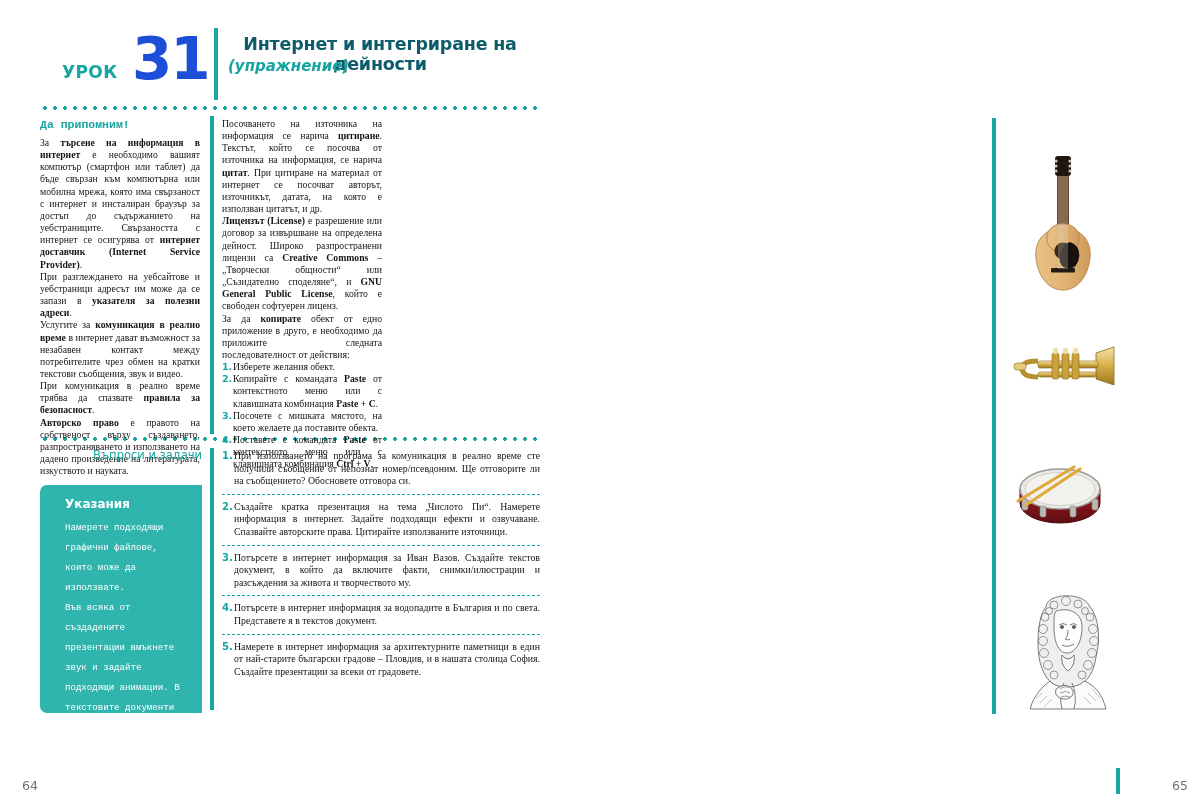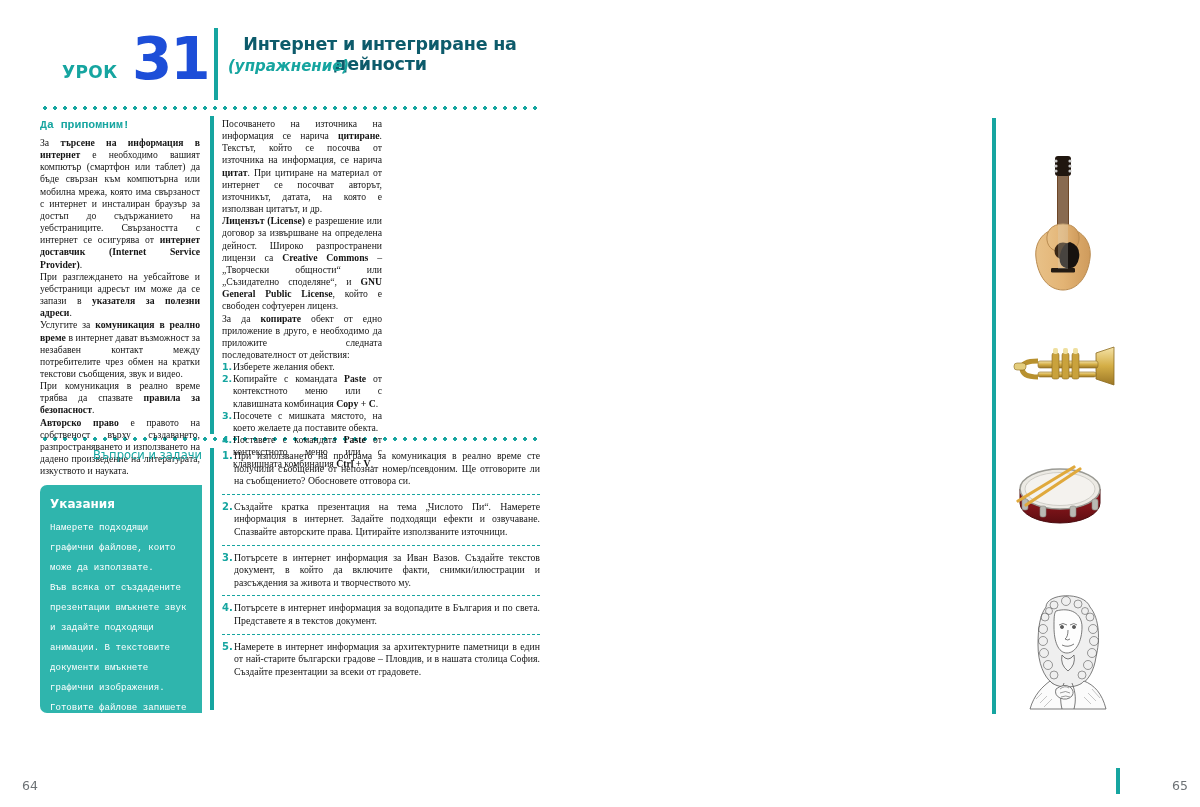--- a/index.html
+++ b/index.html
@@ -102,21 +102,21 @@
   
   .questions-label {
     position: absolute; left: 40px; top: 448px; width: 162px;
     text-align: right;
     font-family: "DejaVu Sans", sans-serif;
     font-weight: normal; font-size: 11.5px; color: #16a5a0;
   }
   .hints-box {
     position: absolute; left: 40px; top: 485px; width: 162px; height: 228px;
     background: #2fb5ad; border-radius: 7px 0 0 7px;
-    padding: 12px 13px 10px 10px; color: #ffffff;
+    padding: 12px 13px 10px 25px; color: #ffffff;
   }
   .hints-title {
     font-family: "DejaVu Sans", sans-serif;
     font-weight: bold; font-size: 12px; margin-bottom: 7px; color: #ffffff;
   }
   .hints-body {
     font-family: Liberation Mono, monospace;
     font-size: 9.1px; line-height: 20px; color: #ffffff;
   }
 
@@ -181,21 +181,21 @@
     </div>
 
     <div class="midcol">
       <div class="body-text">
           <p>Посочването на източника на информация се нарича <b>цитиране</b>. Текстът, който се посочва от източника на информация, се нарича <b>цитат</b>. При цитиране на материал от интернет се посочват авторът, източникът, датата, на която е използван цитатът, и др.</p>
           <p><b>Лицензът (License)</b> е разрешение или договор за извършване на определена дейност. Широко разпространени лицензи са <b>Creative Commons</b> – „Творчески общности“ или „Съзидателно споделяне“, и <b>GNU General Public License</b>, който е свободен софтуерен лиценз.</p>
           <p>За да <b>копирате</b> обект от едно приложение в друго, е необходимо да приложите следната последователност от действия:</p>
         </div>
       <ul class="steps">
           <li><span class="num">1.</span>Изберете желания обект.</li>
-          <li><span class="num">2.</span>Копирайте с командата <b>Paste</b> от контекстното меню или с клавишната комбинация <b>Copy + C</b>.</li>
+          <li><span class="num">2.</span>Копирайте с командата <b>Paste</b> от контекстното меню или с клавишната комбинация <b>Paste + C</b>.</li>
           <li><span class="num">3.</span>Посочете с мишката мястото, на което желаете да поставите обекта.</li>
           <li><span class="num">4.</span>Поставете с командата <b>Paste</b> от контекстното меню или с клавишната комбинация <b>Ctrl + V</b>.</li>
         </ul>
     </div>
 
     <div class="questions-label">Въпроси и задачи</div>
 
     <div class="hints-box">
       <div class="hints-title">Указания</div>
       <div class="hints-body" style="white-space:pre-line">Намерете подходящи графични файлове, които може да използвате.

